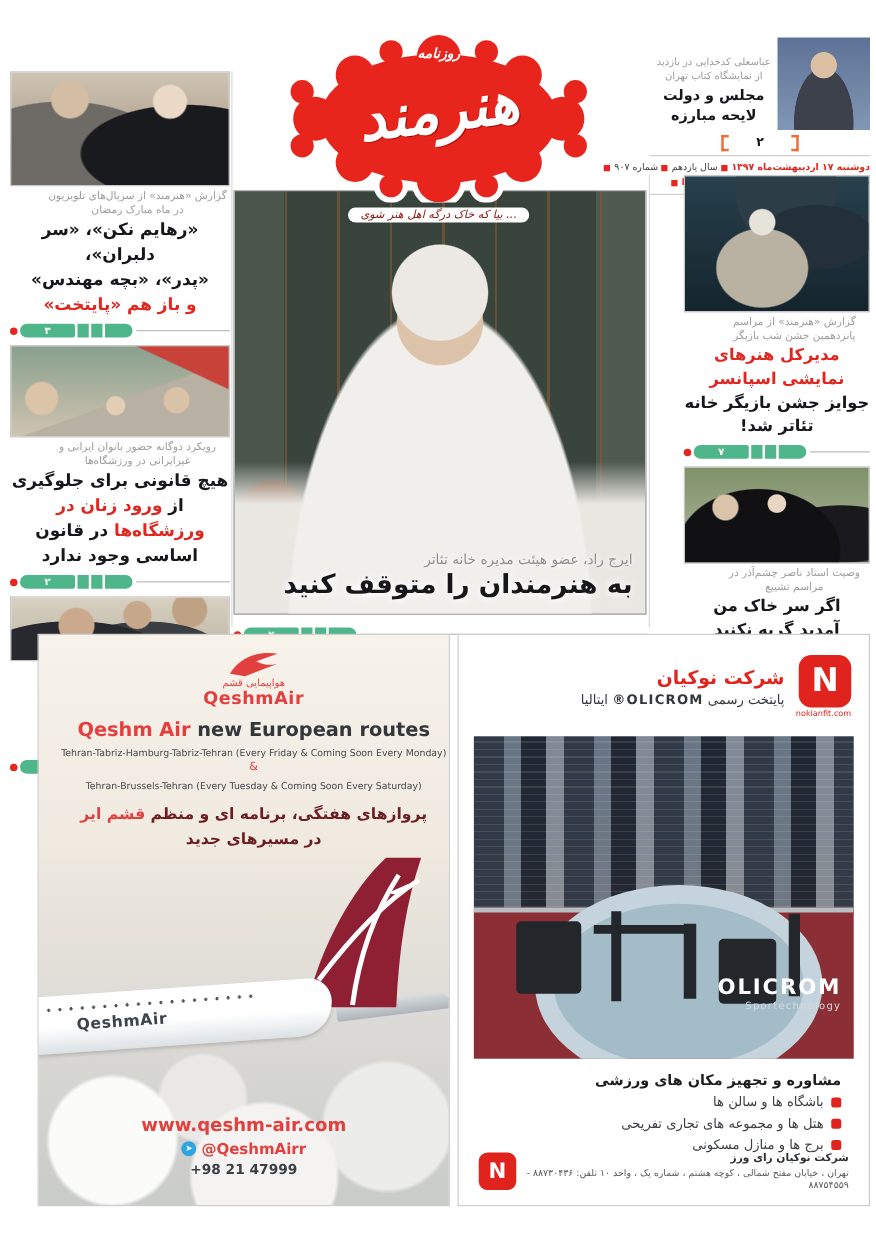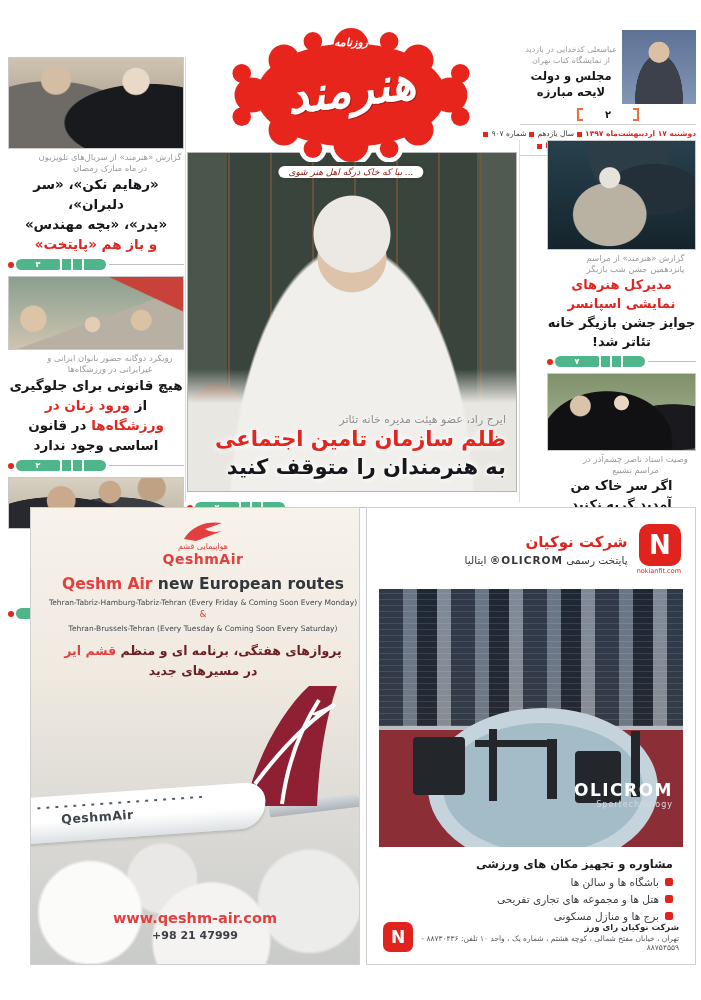--- a/index.html
+++ b/index.html
@@ -271,21 +271,20 @@
           <span class="pill-seg"></span>
         <span class="pill-cap"></span>
           <span class="pill-line"></span>
       </div>
     </div>
   </div>
 
   <div class="main-photo">
     <div class="main-overlay">
       <div class="kicker">ایرج راد، عضو هیئت مدیره خانه تئاتر</div>
-      <div class="l-red">ظلم سازمان تامین اجتماعی</div>
       <div class="l-dark">به هنرمندان را متوقف کنید</div>
     </div>
   </div>
   <div class="main-pill">
     <div class="pill">
       <span class="pill-dot"></span>
       <span class="pill-num">۲</span>
       <span class="pill-seg"></span>
         <span class="pill-seg"></span>
       <span class="pill-cap"></span>
@@ -401,20 +400,24 @@
         <path d="M28 98 C55 62 80 36 108 18" stroke="#fff" stroke-width="4" fill="none"></path>
         <path d="M55 118 C60 80 72 45 92 14" stroke="#fff" stroke-width="4" fill="none"></path>
         <path d="M84 28 l16 -7 c-3 7 -9 11 -16 7 z" fill="#fff"></path>
       </svg>
       <div class="fuselage">
         <div class="windows"></div>
         <div class="plane-name">QeshmAir</div>
       </div>
       <div class="q-contact">
         <div class="q-url">www.qeshm-air.com</div>
+        <div class="q-tg">
+          <span class="tg-ic"></span>
+          <span>@QeshmAirr</span>
+        </div>
         <div class="q-phone">+98 21 47999</div>
       </div>
     </div>
   </div>
 
   <div class="ad ad-olicrom">
     <div class="ol-head">
       <div>
         <div class="nok-logo">N</div>
         <div class="nok-site">nokianfit.com</div>

